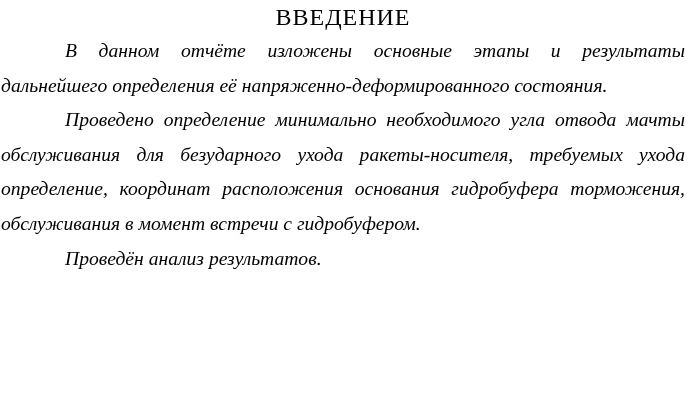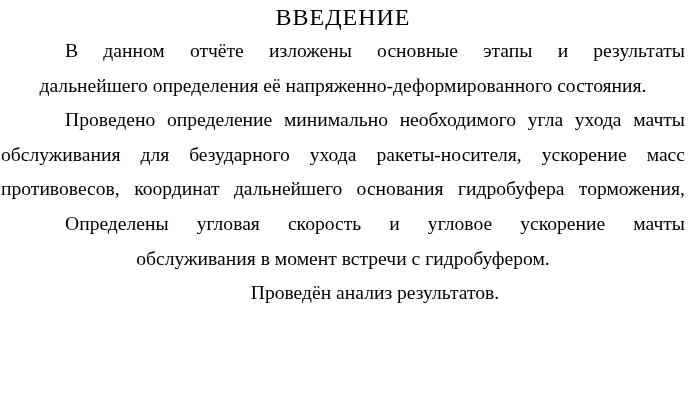--- a/index.html
+++ b/index.html
@@ -26,57 +26,57 @@
     line-height: 34px;
     height: 34px;
     text-align: center;
     letter-spacing: 1px;
     white-space: nowrap;
   }
   .line {
     font-size: 19.6px;
     line-height: 34.6px;
     height: 34.6px;
-    text-align: center;
+    text-align: left;
     white-space: normal;
   }
   
   .line.j {
     text-align: justify;
     text-align-last: justify;
   }
   
   .line.first {
     text-indent: 64px;
   }
   .paragraph {
     margin: 0;
     padding: 0;
+    font-style: italic;
   }
 </style>
 </head>
 <body>
 
 <div class="page">
 
   <div class="doc-title">ВВЕДЕНИЕ</div>
 
   <div class="paragraph">
     <div class="line j first">В данном отчёте изложены основные этапы и результаты</div>
     <div class="line">дальнейшего определения её напряженно-деформированного состояния.</div>
   </div>
 
   <div class="paragraph">
-    <div class="line j first">Проведено определение минимально необходимого угла ухода мачты</div>
-    <div class="line j">обслуживания для безударного ухода ракеты-носителя, ускорение масс</div>
-    <div class="line j">противовесов, координат дальнейшего основания гидробуфера торможения,</div>
+    <div class="line j first">Проведено определение минимально необходимого угла отвода мачты</div>
+    <div class="line j">обслуживания для безударного ухода ракеты-носителя, требуемых ухода</div>
+    <div class="line j">определение, координат расположения основания гидробуфера торможения,</div>
   </div>
 
   <div class="paragraph">
-    <div class="line j first">Определены угловая скорость и угловое ускорение мачты</div>
     <div class="line">обслуживания в момент встречи с гидробуфером.</div>
   </div>
 
 
   <div class="paragraph">
     <div class="line first">Проведён анализ результатов.</div>
   </div>
 
 </div>
 

